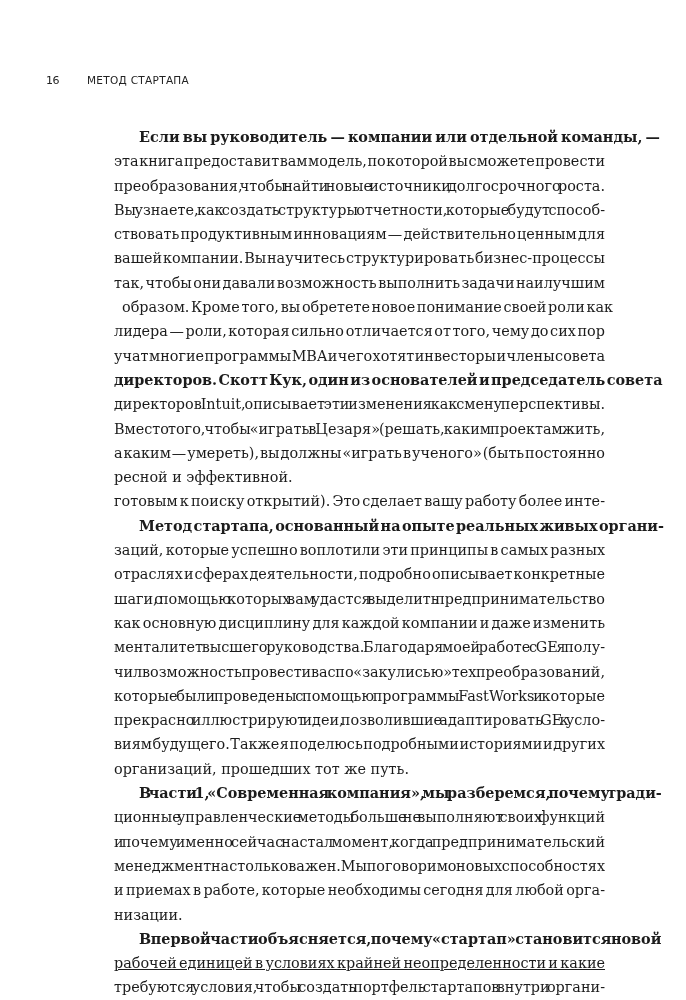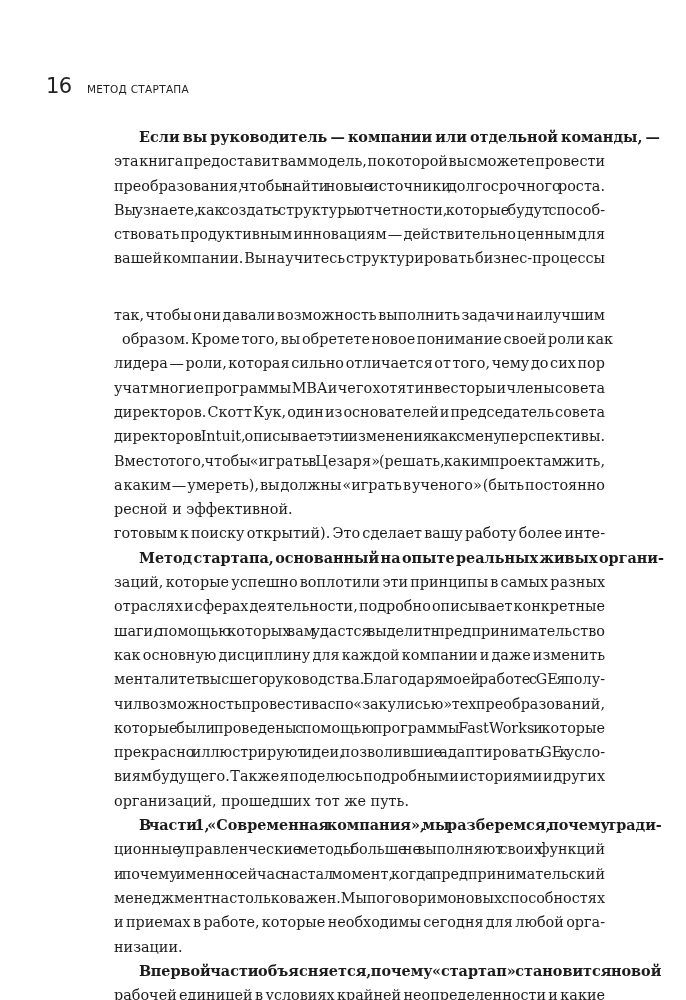--- a/index.html
+++ b/index.html
@@ -2,21 +2,21 @@
 <html><head>
 <meta charset="utf-8">
 <style>
   html, body { margin:0; padding:0; background:#ffffff; }
   body { width:686px; height:1000px; position:relative; overflow:hidden; }
   .running-head {
     position:absolute; left:46px; top:74px; height:20px;
     display:flex; align-items:baseline;
     font-family:"DejaVu Sans", sans-serif; color:#222;
   }
-  .page-number { font-size:21px; letter-spacing:-0.5px; width:41px; }
+  .page-number { font-size:11px; letter-spacing:-0.5px; width:41px; }
   .running-title { font-size:10.5px; letter-spacing:0.3px; }
   .text-block {
     position:absolute; left:114px; top:125px; width:491px;
     font-family:"DejaVu Serif", serif; font-size:14.4px;
     line-height:24.3px; color:#1c1c1c;
   }
   .line {
     display:block; white-space:nowrap; height:24.3px;
     text-align:justify; text-align-last:justify;
   }
@@ -32,25 +32,25 @@
 </div>
 
 <div class="text-block" id="text-block">
     <div>
       <span class="line indent" style="display: block; word-spacing: -1.88867px;">Если вы руководитель — компании или отдельной команды, —</span>
       <span class="line" style="display: block; word-spacing: -4.02604px;">эта книга предоставит вам модель, по которой вы сможете провести</span>
       <span class="line" style="display: block; word-spacing: -7.36719px;">преобразования, чтобы найти новые источники долгосрочного роста.</span>
       <span class="line" style="display: block; word-spacing: -6.16992px;">Вы узнаете, как создать структуры отчетности, которые будут способ-</span>
       <span class="line" style="display: block; word-spacing: -3.34896px;">ствовать продуктивным инновациям — действительно ценным для</span>
       <span class="line" style="display: block; word-spacing: -3.75625px;">вашей компании. Вы научитесь структурировать бизнес-процессы</span>
-      <span class="line" style="display: block; word-spacing: -3.125px; margin-top: 32px;">так, чтобы они давали возможность выполнить задачи наилучшим</span>
+      <span class="line" style="display: block; word-spacing: -3.125px;">так, чтобы они давали возможность выполнить задачи наилучшим</span>
       <span class="line" style="display: block; word-spacing: -2.86979px; margin-left: 8px;">образом. Кроме того, вы обретете новое понимание своей роли как</span>
       <span class="line" style="display: block; word-spacing: -2.9446px;">лидера — роли, которая сильно отличается от того, чему до сих пор</span>
       <span class="line" style="display: block; word-spacing: -4.11562px;">учат многие программы MBA и чего хотят инвесторы и члены совета</span>
-      <span class="line" style="display: block; word-spacing: -3.54688px;">директоров. Скотт Кук, один из основателей и председатель совета</span>
+      <span class="line" style="display: block; word-spacing: -3.54688px; font-weight: bold;">директоров. Скотт Кук, один из основателей и председатель совета</span>
       <span class="line" style="display: block; word-spacing: -5.71205px;">директоров Intuit, описывает эти изменения как смену перспективы.</span>
       <span class="line" style="display: block; word-spacing: -5.55035px;">Вместо того, чтобы «играть в Цезаря» (решать, каким проектам жить,</span>
       <span class="line" style="display: block; word-spacing: -3.625px;">а каким — умереть), вы должны «играть в ученого» (быть постоянно</span>
       <span class="line last">ресной и эффективной.</span>
       <span class="line" style="display: block; word-spacing: -2.34549px;">готовым к поиску открытий). Это сделает вашу работу более инте-</span>
     </div>
     <div>
       <span class="line indent" style="display: block; word-spacing: -3.58482px;">Метод стартапа, основанный на опыте реальных живых органи-</span>
       <span class="line" style="display: block; word-spacing: -2.37695px;">заций, которые успешно воплотили эти принципы в самых разных</span>
       <span class="line" style="display: block; word-spacing: -3.47917px;">отраслях и сферах деятельности, подробно описывает конкретные</span>

